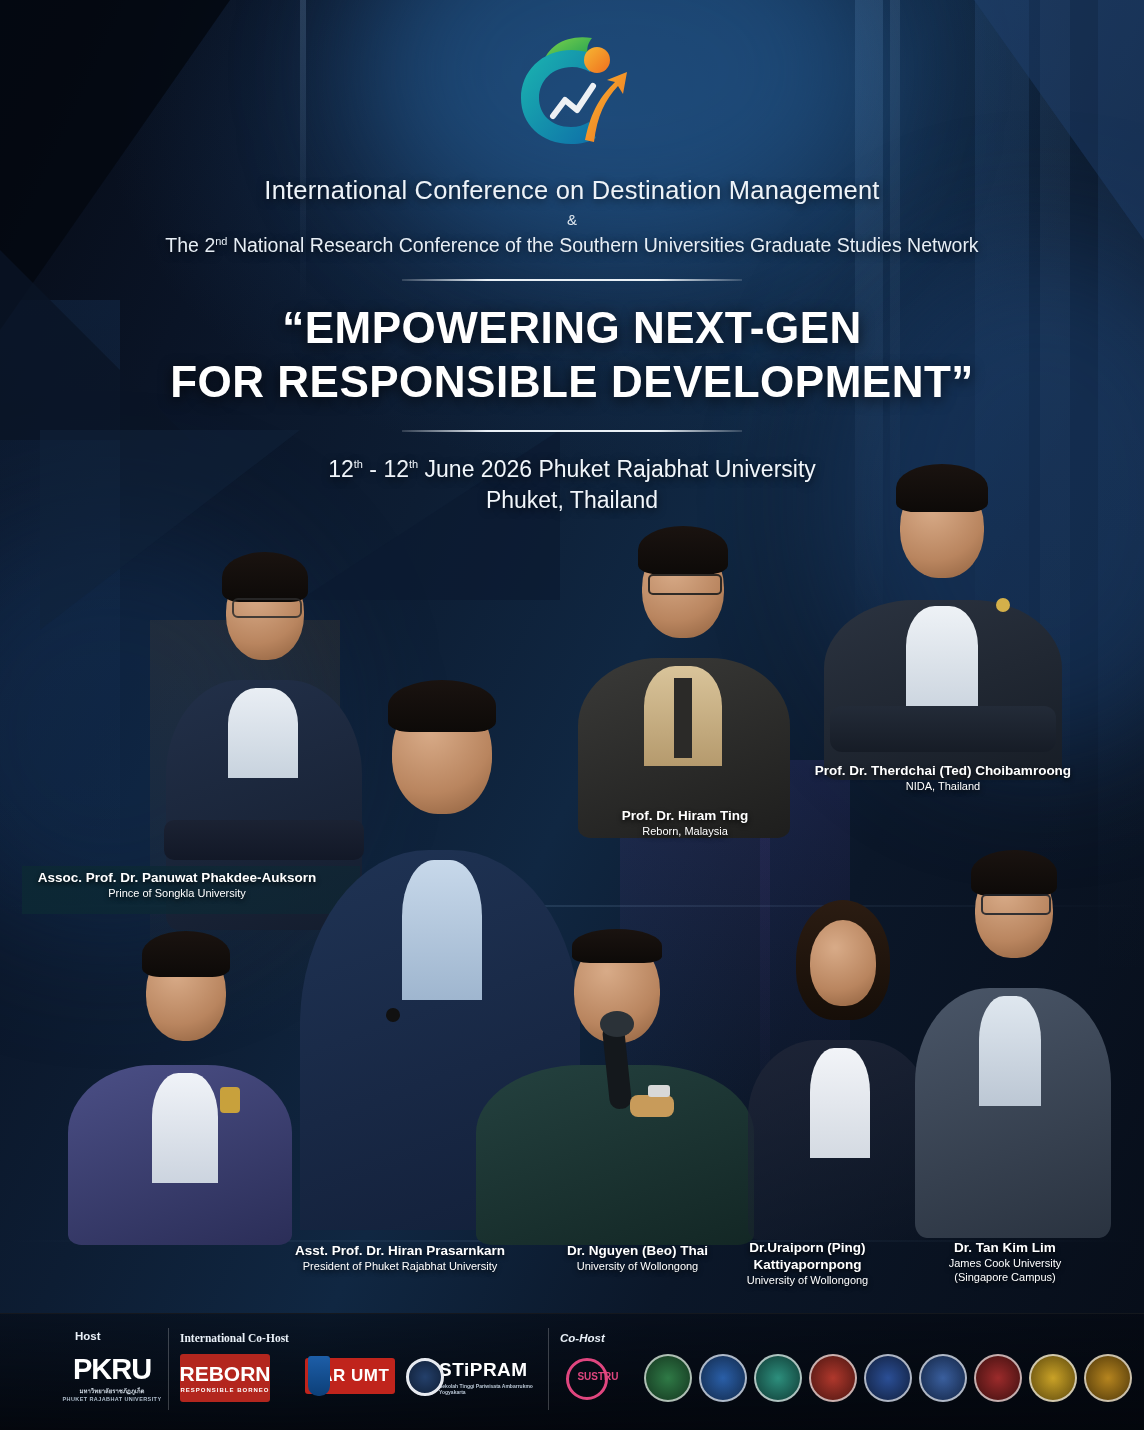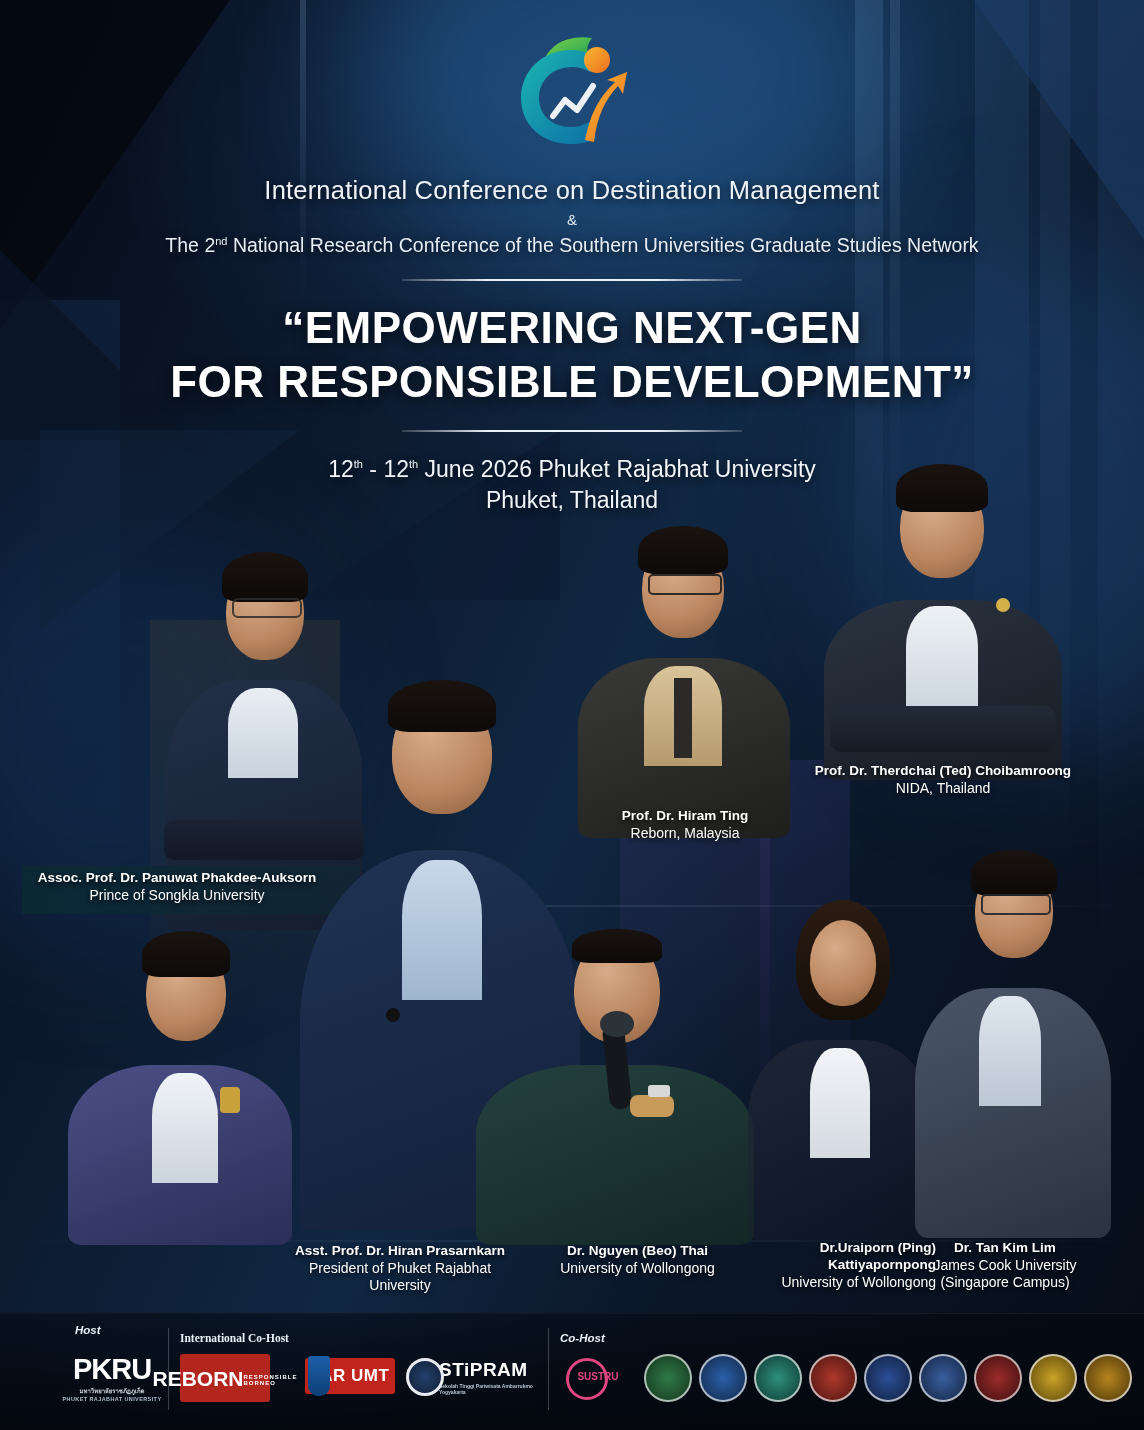--- a/index.html
+++ b/index.html
@@ -85,21 +85,21 @@
   
   .speakers { position:absolute; inset:0; }
   .sp { position:absolute; }
   .nameplate {
     position: absolute;
     text-align: center;
     color: #ffffff;
     line-height: 1.25;
   }
   .nameplate .nm { font-size: 13.5px; font-weight: 700; text-shadow: 0 2px 5px rgba(0,0,0,.85); }
-  .nameplate .af { font-size: 14px; font-weight: 400; text-shadow: 0 2px 5px rgba(0,0,0,.85); }
+  .nameplate .af { font-size: 11px; font-weight: 400; text-shadow: 0 2px 5px rgba(0,0,0,.85); }
   .plate-box {
     position:absolute;
     background: linear-gradient(90deg, rgba(12,40,52,.92), rgba(12,40,52,.55));
     padding: 6px 14px;
   }
 
   
   .person { position:absolute; bottom:0; left:0; right:0; top:0; }
   .p-head {
     position:absolute; border-radius:50% 50% 46% 46%;
@@ -323,47 +323,47 @@
     <div class="nameplate" style="left:285px;top:1243px;width:230px;">
       <div class="nm">Asst. Prof. Dr. Hiran Prasarnkarn</div>
       <div class="af">President of Phuket Rajabhat University</div>
     </div>
 
     <div class="nameplate" style="left:530px;top:1243px;width:215px;">
       <div class="nm">Dr. Nguyen (Beo) Thai</div>
       <div class="af">University of Wollongong</div>
     </div>
 
-    <div class="nameplate" style="left:711px;top:1240px;width:225px;text-align:right;">
+    <div class="nameplate" style="left:695px;top:1240px;width:225px;">
       <div class="nm">Dr.Uraiporn (Ping) Kattiyapornpong</div>
       <div class="af">University of Wollongong</div>
     </div>
 
     <div class="nameplate" style="left:905px;top:1240px;width:200px;">
       <div class="nm">Dr. Tan Kim Lim</div>
       <div class="af">James Cook University</div>
       <div class="af">(Singapore Campus)</div>
     </div>
   </div>
 
   <div class="footer">
-    <div class="foot-label" style="left:75px;top:10px;font-style:italic;">Host</div>
+    <div class="foot-label" style="left:75px;top:16px;">Host</div>
     <div class="foot-label" style="left:180px;top:18px;font-family:Liberation Serif, serif;">International Co-Host</div>
     <div class="foot-label" style="left:560px;top:18px;font-style:italic;">Co-Host</div>
 
     <div class="sep-v" style="left:168px;top:14px;height:82px;"></div>
     <div class="sep-v" style="left:548px;top:14px;height:82px;"></div>
 
     <div class="logo-chip" style="left:62px;top:36px;width:100px;height:56px;flex-direction:column;">
       <div style="font-size:29px;letter-spacing:-1px;line-height:1;">PKRU</div>
       <div style="font-size:6px;color:#cfd8e2;margin-top:2px;">มหาวิทยาลัยราชภัฏภูเก็ต</div>
       <div style="font-size:5.5px;color:#aebccb;letter-spacing:.4px;">PHUKET RAJABHAT UNIVERSITY</div>
     </div>
 
-    <div class="logo-chip" style="left:180px;top:40px;width:90px;height:48px;background:#b3261e;flex-direction:row;border-radius:3px;">
+    <div class="logo-chip" style="left:180px;top:40px;width:90px;height:48px;background:#b3261e;flex-direction:column;border-radius:3px;">
       <div style="font-size:21px;font-weight:700;line-height:1;">REBORN</div>
       <div style="font-size:6px;letter-spacing:1px;margin-top:3px;">RESPONSIBLE BORNEO</div>
     </div>
 
     <div class="logo-chip" style="left:305px;top:44px;width:90px;height:36px;background:#c0241c;border-radius:3px;">
       <div style="font-size:17px;font-weight:700;letter-spacing:.5px;">TAR UMT</div>
     </div>
     <div style="position:absolute;left:308px;top:42px;width:22px;height:40px;background:linear-gradient(180deg,#1d5ea8,#0c3f78);border-radius:3px 3px 10px 10px;"></div>
 
     <div class="logo-chip" style="left:405px;top:40px;width:135px;height:46px;flex-direction:column;align-items:flex-start;">

